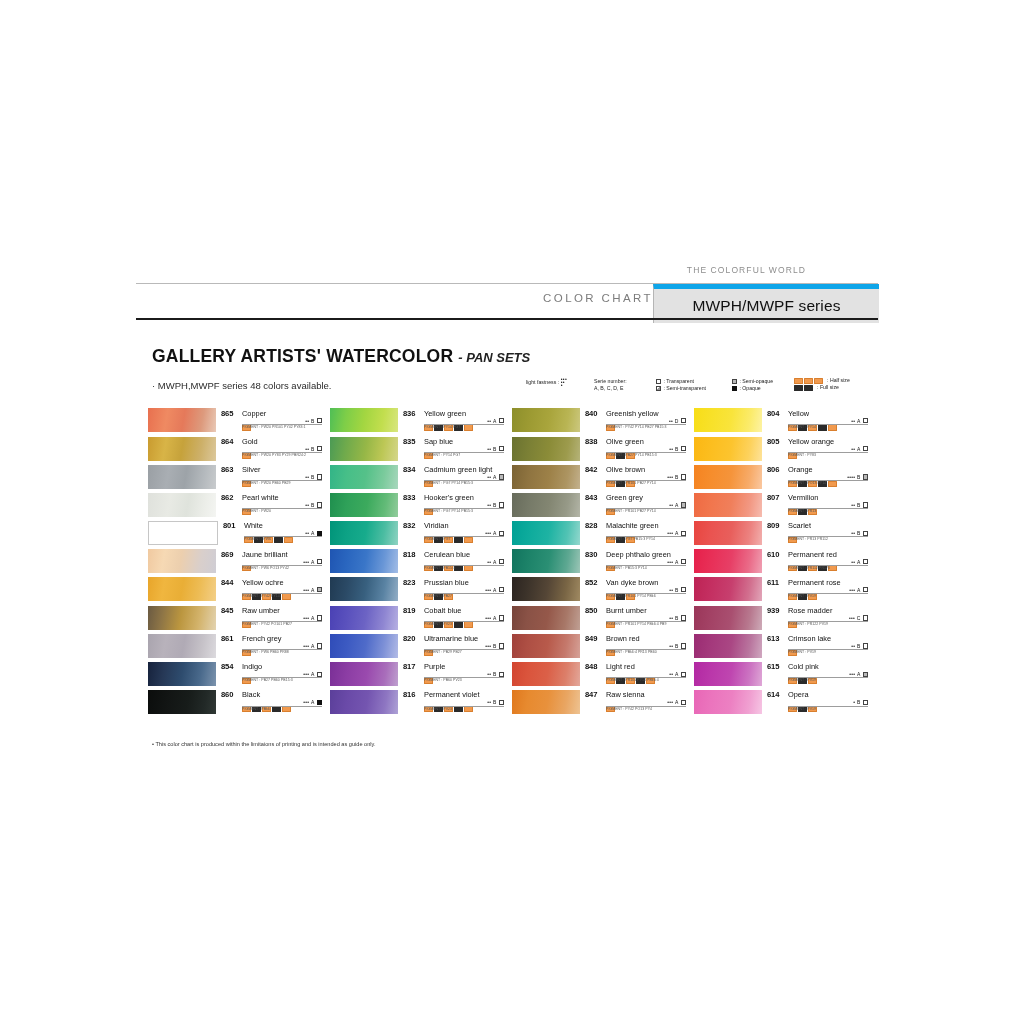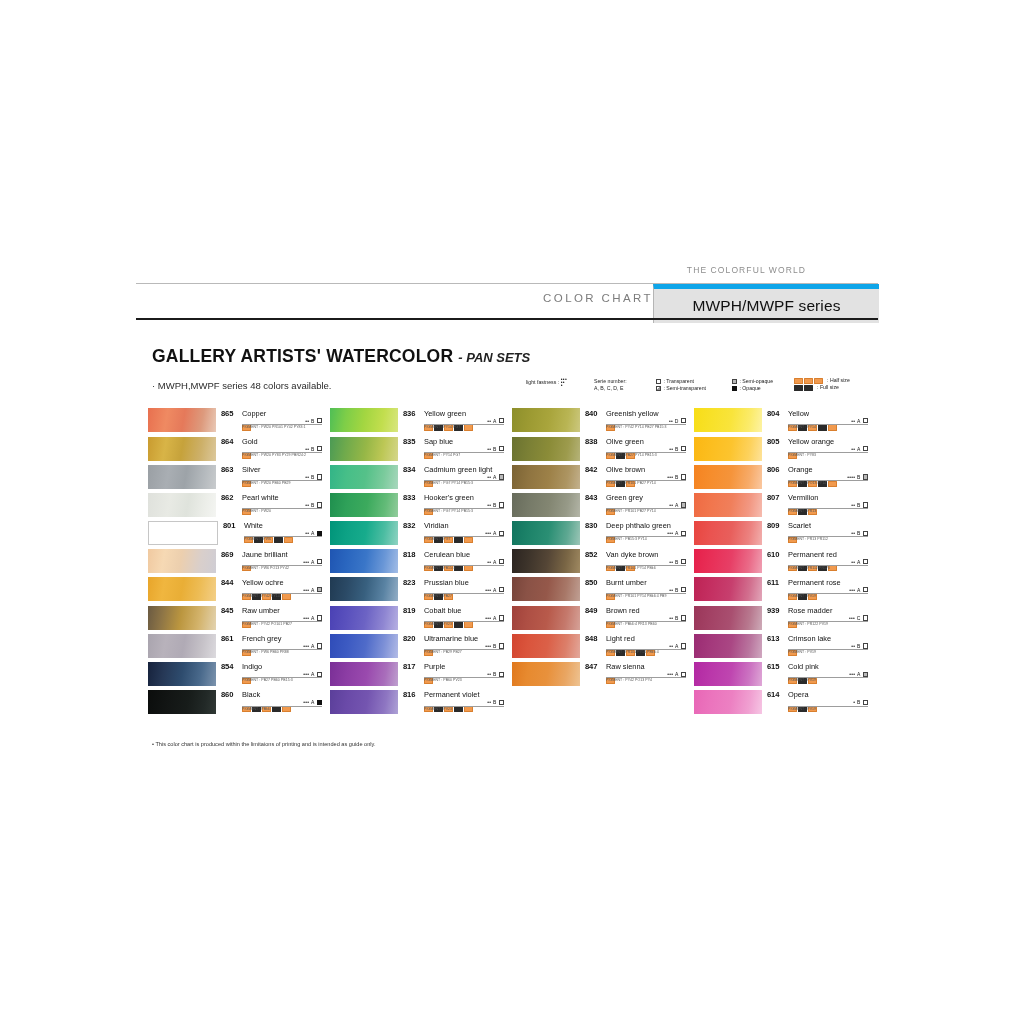--- a/index.html
+++ b/index.html
@@ -554,20 +554,35 @@
               <div class="underline"></div>
               <div class="pig">PIGMENT : PR101 PB27 PY14</div>
               <div class="rating">
                 <span class="stars">••</span>
                 <span class="serie">A</span>
                 <span class="sq semiop" style="margin-right: 0px; margin-left: 1px;"></span>
               </div>
             </div>
           </div>
           <div class="entry">
+            <div class="swatch" style="background: linear-gradient(100deg, rgb(0, 160, 148) 0%, rgb(13, 171, 156) 26%, rgb(30, 179, 163) 54%, rgb(82, 195, 180) 80%, rgb(147, 216, 206) 100%);"></div>
+            <div class="info">
+              <div class="code">828</div>
+              <div class="cname">Malachite green</div>
+              <div class="sizes"><span class="chip half"></span><span class="chip full"></span><span class="chip half"></span></div>
+              <div class="underline"></div>
+              <div class="pig">PIGMENT : PG7 PB15:3 PY14</div>
+              <div class="rating">
+                <span class="stars">•••</span>
+                <span class="serie">A</span>
+                <span class="sq" style="margin-right: 0px; margin-left: 1px;"></span>
+              </div>
+            </div>
+          </div>
+          <div class="entry">
             <div class="swatch" style="background: linear-gradient(100deg, rgb(17, 116, 94) 0%, rgb(29, 131, 105) 26%, rgb(43, 143, 116) 54%, rgb(94, 168, 146) 80%, rgb(156, 198, 183) 100%);"></div>
             <div class="info">
               <div class="code">830</div>
               <div class="cname">Deep phthalo green</div>
               <div class="sizes"><span class="chip half"></span></div>
               <div class="underline"></div>
               <div class="pig">PIGMENT : PB15:3 PY14</div>
               <div class="rating">
                 <span class="stars">•••</span>
                 <span class="serie">A</span>

